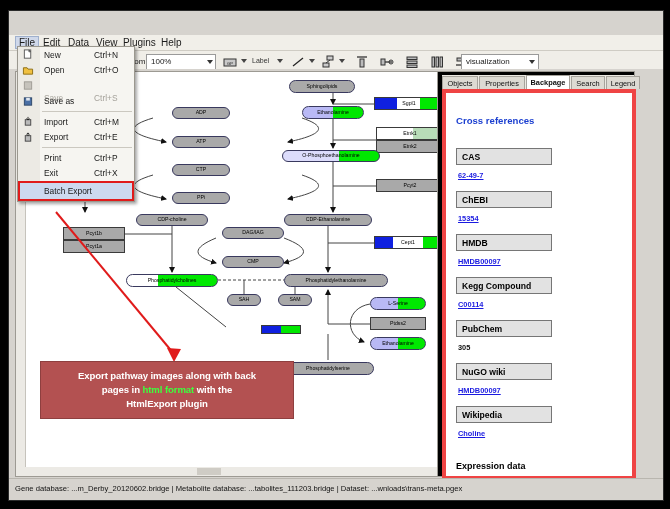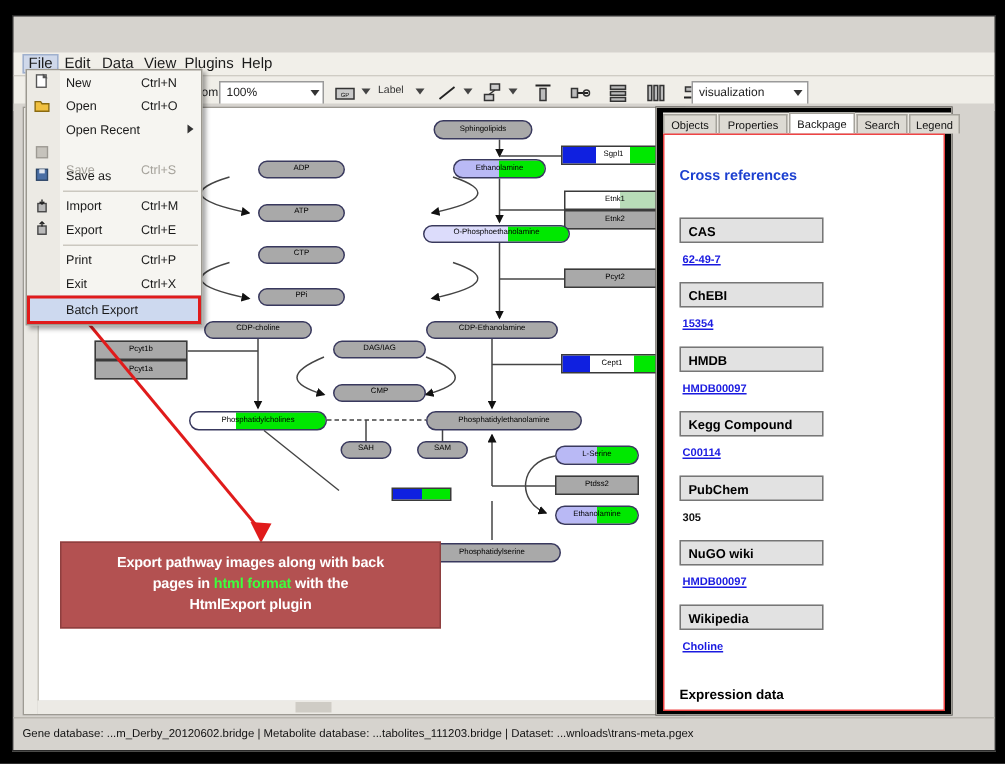--- a/index.html
+++ b/index.html
@@ -93,23 +93,23 @@
   .dd-batch{position:relative;margin:0;border:2px solid #e01b1b;}
 
   
   .side{position:absolute;left:428px;top:2px;width:196px;height:404px;
        background:#000000;border:1px solid #9d9a93;}
   .tabs{position:relative;height:14px;background:#ece9e3;margin:3px 0 0 4px;}
   .tab{position:absolute;top:1px;height:13px;box-sizing:border-box;
        background:#dddad3;border:1px solid #a6a39c;border-bottom:none;
        font-size:7.4px;color:#111;display:flex;align-items:center;
        justify-content:center;padding:0 3px;}
-  .tab.active{background:#fff;top:0;height:14px;}
+  .tab.active{background:#fff;top:0;height:14px;font-weight:bold;}
   .panel{position:absolute;left:4px;top:17px;width:186px;height:383px;
-       background:#fff;border:1px solid #ef4444;overflow:hidden;}
+       background:#fff;border:4px solid #ef4444;overflow:hidden;}
   .xrefs-title{position:absolute;left:10px;top:22px;font-size:9.6px;font-weight:bold;
        color:#1b3fd0;}
   .xbox{position:absolute;left:10px;box-sizing:border-box;width:96px;height:17px;
        background:#e2e2e2;border:1px solid #767676;display:flex;align-items:center;
        padding-left:5px;font-size:8.6px;font-weight:bold;color:#000;}
   .xval{position:absolute;left:12px;font-size:7.4px;color:#1a1ae0;
        text-decoration:underline;font-weight:bold;}
   .xval.plain{color:#111;text-decoration:none;}
   .expr{position:absolute;left:10px;top:368px;font-size:9px;font-weight:bold;color:#000;}
 
@@ -358,24 +358,20 @@
       </div>
 
       <div class="dd-item">
         <svg class="ic" viewBox="0 0 12 12">
           <path d="M1,3 L5,3 L6,4.5 L11,4.5 L11,10 L1,10 z" fill="#f0c040" stroke="#8a6a10"></path>
         </svg>
         <span class="lbl">Open</span>
         <span class="acc">Ctrl+O</span>
       </div>
 
-      <div class="dd-item">
-        <span class="lbl">Open Recent</span>
-        <i class="sub" style="top:5px"></i>
-      </div>
 
       <div class="dd-item dis">
         <svg class="ic" viewBox="0 0 12 12">
           <rect x="2" y="2" width="8" height="8" fill="#c6c3bc" stroke="#9d9a93"></rect>
         </svg>
         <span class="lbl">Save</span>
         <span class="acc">Ctrl+S</span>
       </div>
 
       <div class="dd-item">

